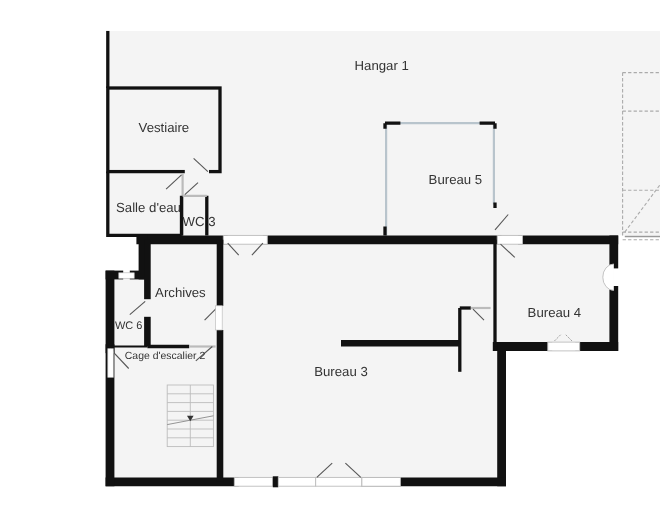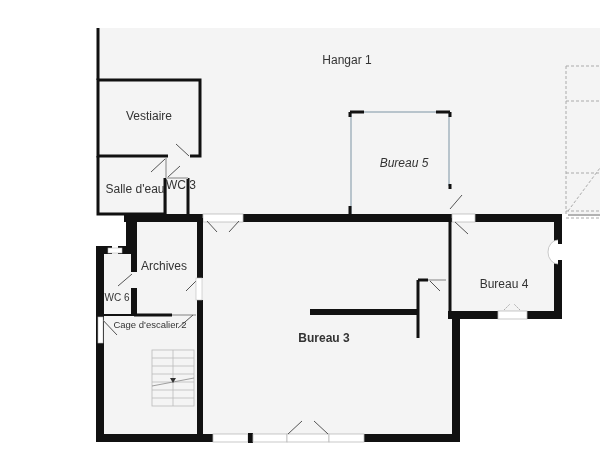--- a/index.html
+++ b/index.html
@@ -148,20 +148,20 @@
       <line x1="152" y1="362" x2="194" y2="362"></line>
       <line x1="152" y1="370" x2="194" y2="370"></line>
       <line x1="152" y1="358" x2="194" y2="350" stroke="#888"></line>
     </g>
     <polygon points="170,350 176,350 173,355" fill="#333"></polygon>
   </svg>
 
   <div class="label" style="left:347px; top:32px;">Hangar 1</div>
   <div class="label" style="left:149px; top:88px;">Vestiaire</div>
   <div class="label" style="left:135px; top:161px;">Salle d'eau</div>
-  <div class="label" style="left:181px; top:157px;">WC 3</div>
-  <div class="label" style="left:404px; top:135px;font-style:italic;">Bureau 5</div>
+  <div class="label" style="left:181px; top:173px;">WC 3</div>
+  <div class="label" style="left:414px; top:135px;">Bureau 5</div>
   <div class="label" style="left:164px; top:238px;">Archives</div>
   <div class="label small" style="left:117px; top:269px;">WC 6</div>
   <div class="label tiny" style="left:150px; top:296px;">Cage d'escalier 2</div>
-  <div class="label" style="left:324px; top:310px;font-weight:bold;">Bureau 3</div>
+  <div class="label" style="left:310px; top:310px;">Bureau 3</div>
   <div class="label" style="left:504px; top:256px;">Bureau 4</div>
 </div>
 
 </body></html>

